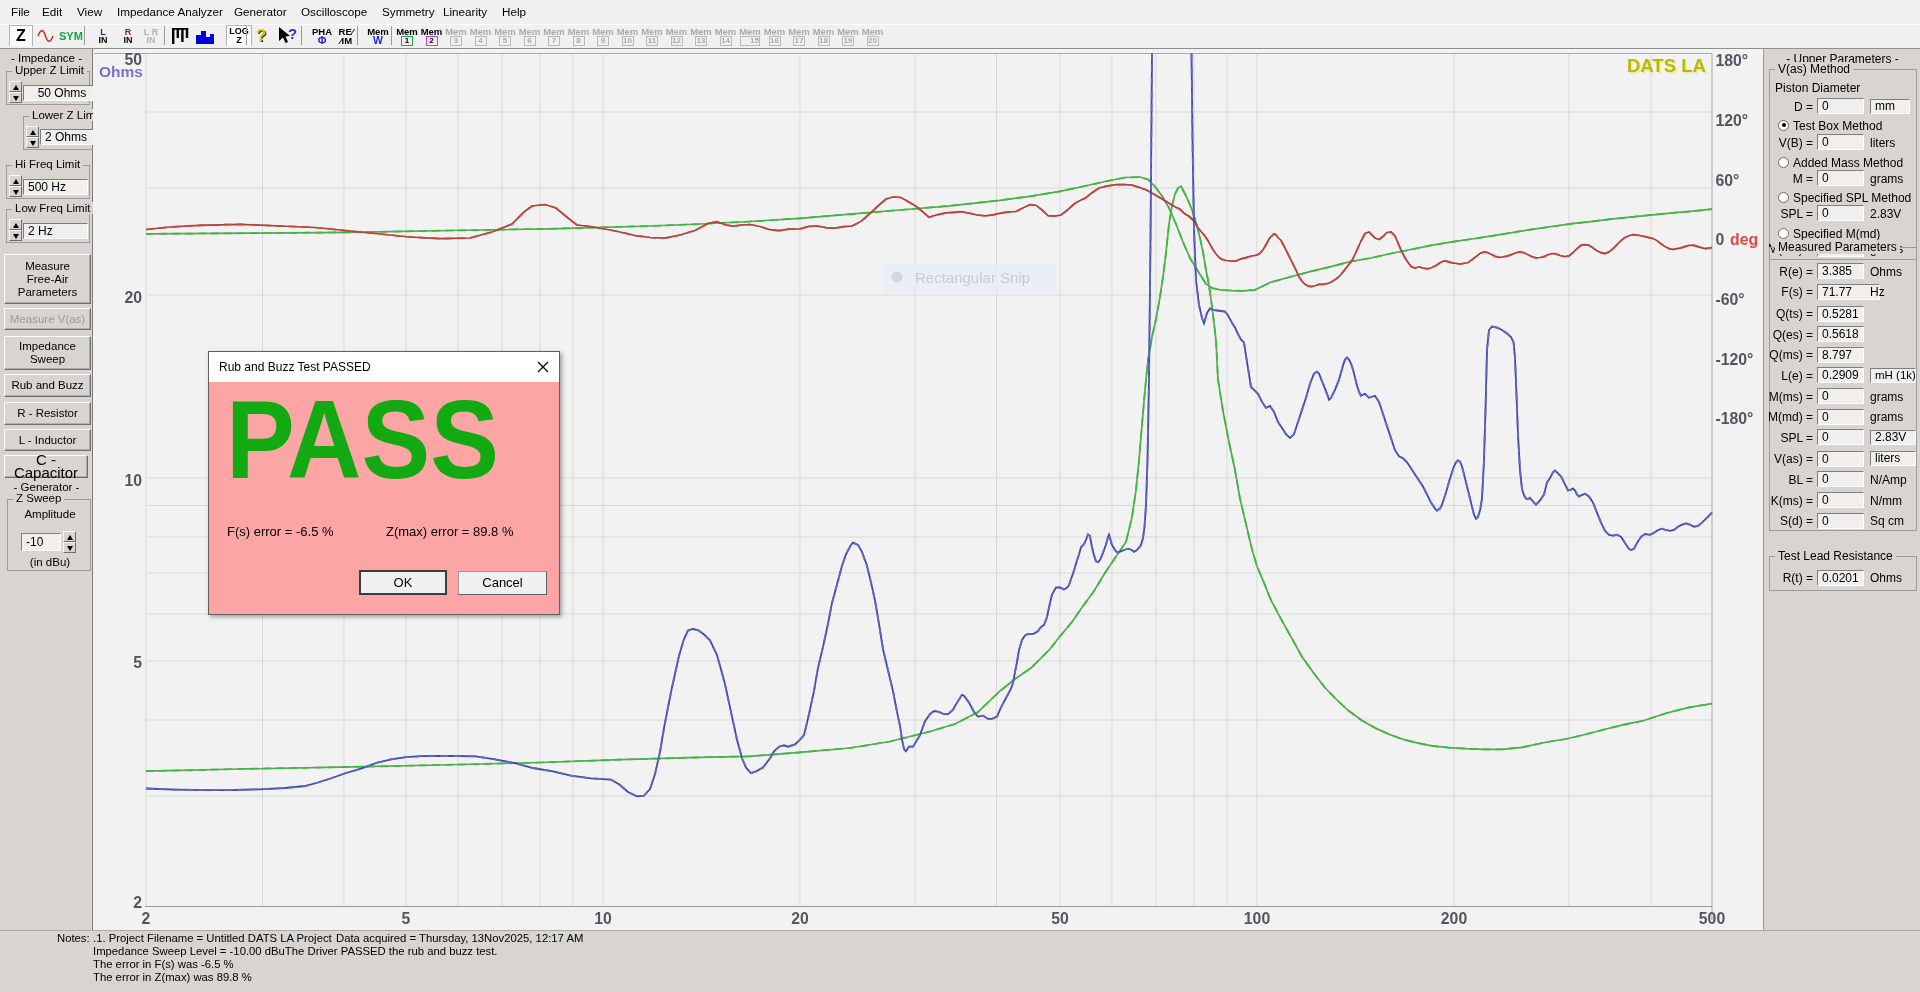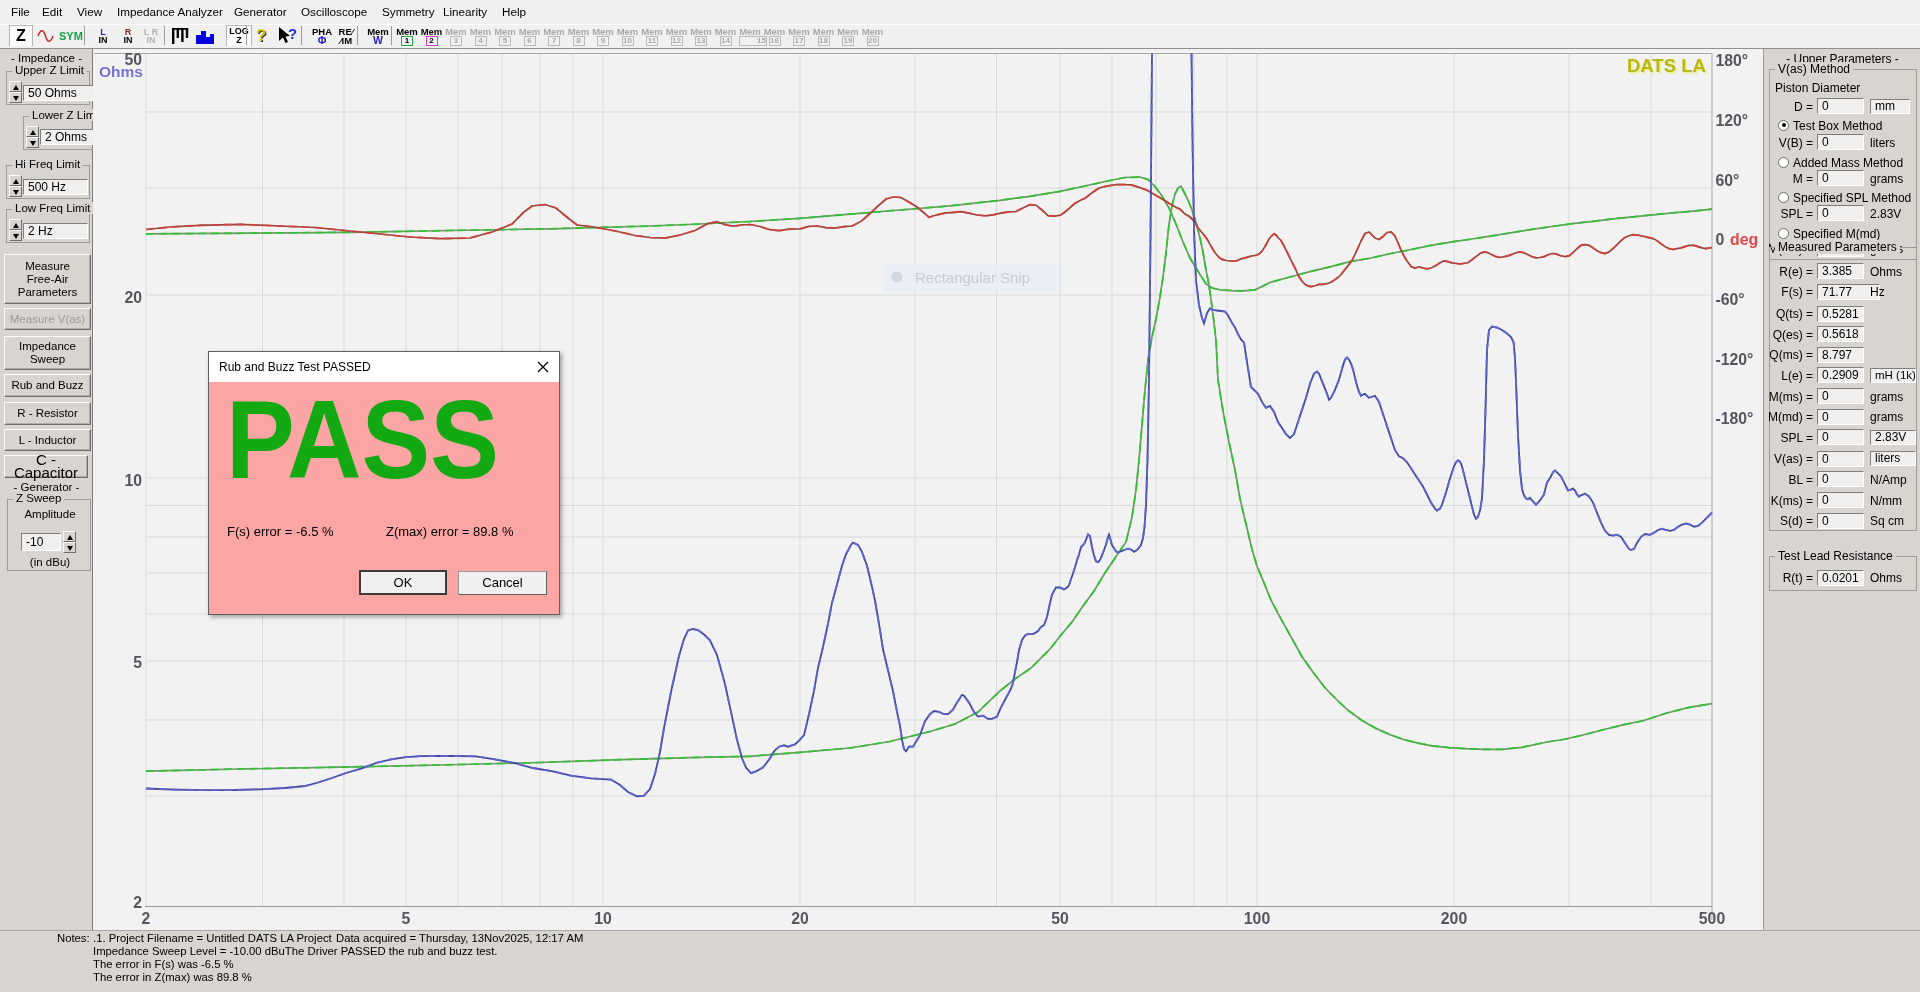--- a/index.html
+++ b/index.html
@@ -132,21 +132,21 @@
 <div class="tbtn" style="left:690.0px;width:22px;text-align:center;">
       <div style="font-weight:bold;font-size:9.5px;line-height:9px;padding-top:2px;color:#a9a9a9;">Mem</div>
       <div style="margin:0 auto;width:12px;height:10px;border:1px solid #b9b9b9;font-weight:bold;font-size:8px;line-height:8px;color:#a9a9a9;">13</div>
     </div>
 <div class="tbtn" style="left:714.5px;width:22px;text-align:center;">
       <div style="font-weight:bold;font-size:9.5px;line-height:9px;padding-top:2px;color:#a9a9a9;">Mem</div>
       <div style="margin:0 auto;width:12px;height:10px;border:1px solid #b9b9b9;font-weight:bold;font-size:8px;line-height:8px;color:#a9a9a9;">14</div>
     </div>
 <div class="tbtn" style="left:739.0px;width:22px;text-align:center;">
       <div style="font-weight:bold;font-size:9.5px;line-height:9px;padding-top:2px;color:#a9a9a9;">Mem</div>
-      <div style="margin:0 auto;width:28px;height:10px;border:1px solid #b9b9b9;font-weight:bold;font-size:8px;line-height:8px;color:#a9a9a9;text-align:right;">15</div>
+      <div style="margin:0 auto;width:20px;height:10px;border:1px solid #b9b9b9;font-weight:bold;font-size:8px;line-height:8px;color:#a9a9a9;text-align:right;">15</div>
     </div>
 <div class="tbtn" style="left:763.5px;width:22px;text-align:center;">
       <div style="font-weight:bold;font-size:9.5px;line-height:9px;padding-top:2px;color:#a9a9a9;">Mem</div>
       <div style="margin:0 auto;width:12px;height:10px;border:1px solid #b9b9b9;font-weight:bold;font-size:8px;line-height:8px;color:#a9a9a9;">16</div>
     </div>
 <div class="tbtn" style="left:788.0px;width:22px;text-align:center;">
       <div style="font-weight:bold;font-size:9.5px;line-height:9px;padding-top:2px;color:#a9a9a9;">Mem</div>
       <div style="margin:0 auto;width:12px;height:10px;border:1px solid #b9b9b9;font-weight:bold;font-size:8px;line-height:8px;color:#a9a9a9;">17</div>
     </div>
 <div class="tbtn" style="left:812.5px;width:22px;text-align:center;">
@@ -168,21 +168,21 @@
 <div class="grp" style="left:6px;top:22px;width:84px;height:34px;">
       <div class="glabel">Upper Z Limit</div>
       <div class="spin" style="left:2px;top:9px;">
         <div class="up">
           <div class="arr aup"></div>
         </div>
         <div class="dn">
           <div class="arr adn"></div>
         </div>
       </div>
-      <div class="fld" style="left:16px;top:12.5px;width:74px;height:16px;line-height:14px;">50 Ohms</div>
+      <div class="fld" style="left:16px;top:12.5px;width:74px;height:16px;line-height:14px;text-align:center;">50 Ohms</div>
     </div>
 <div class="grp" style="left:6px;top:66.5px;width:84px;height:34px;margin-left:17px;">
       <div class="glabel">Lower Z Limit</div>
       <div class="spin" style="left:2px;top:9px;">
         <div class="up">
           <div class="arr aup"></div>
         </div>
         <div class="dn">
           <div class="arr adn"></div>
         </div>

